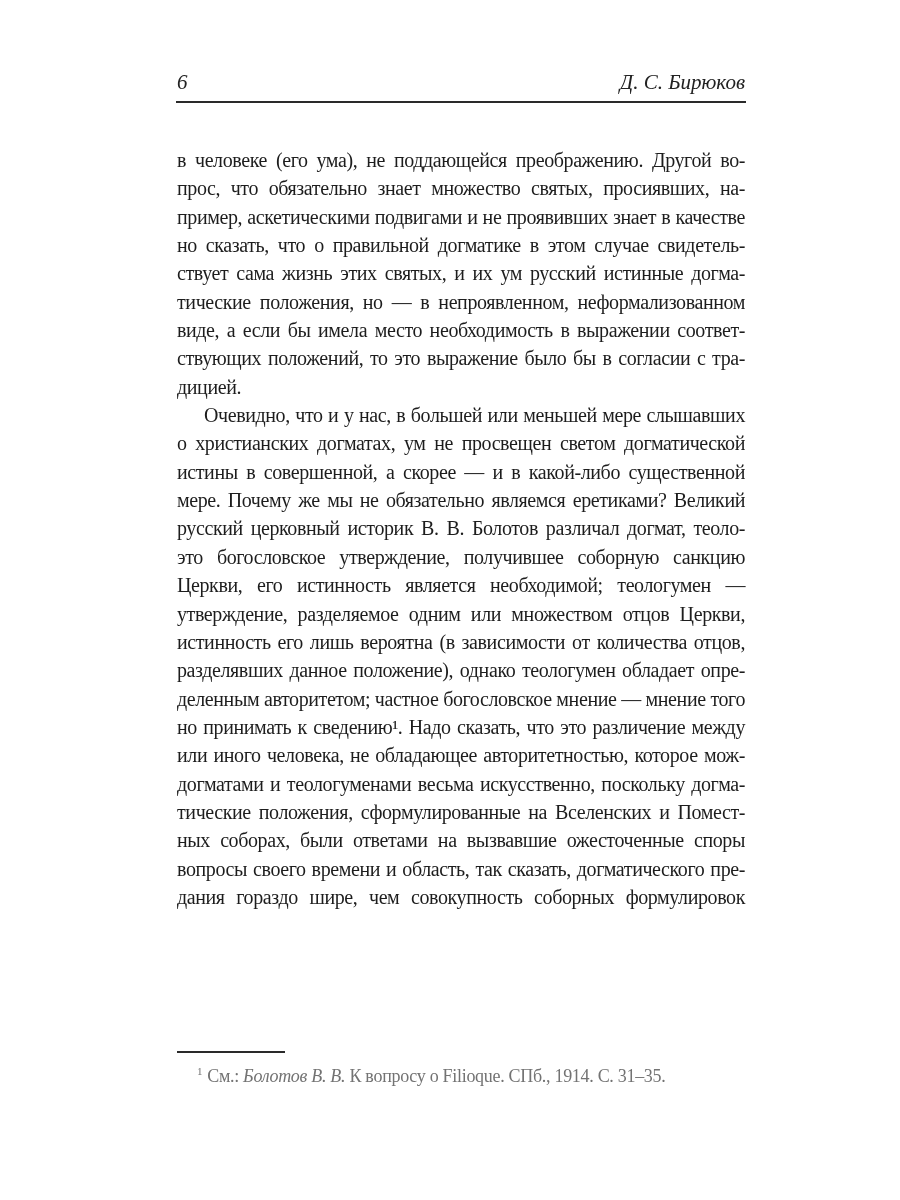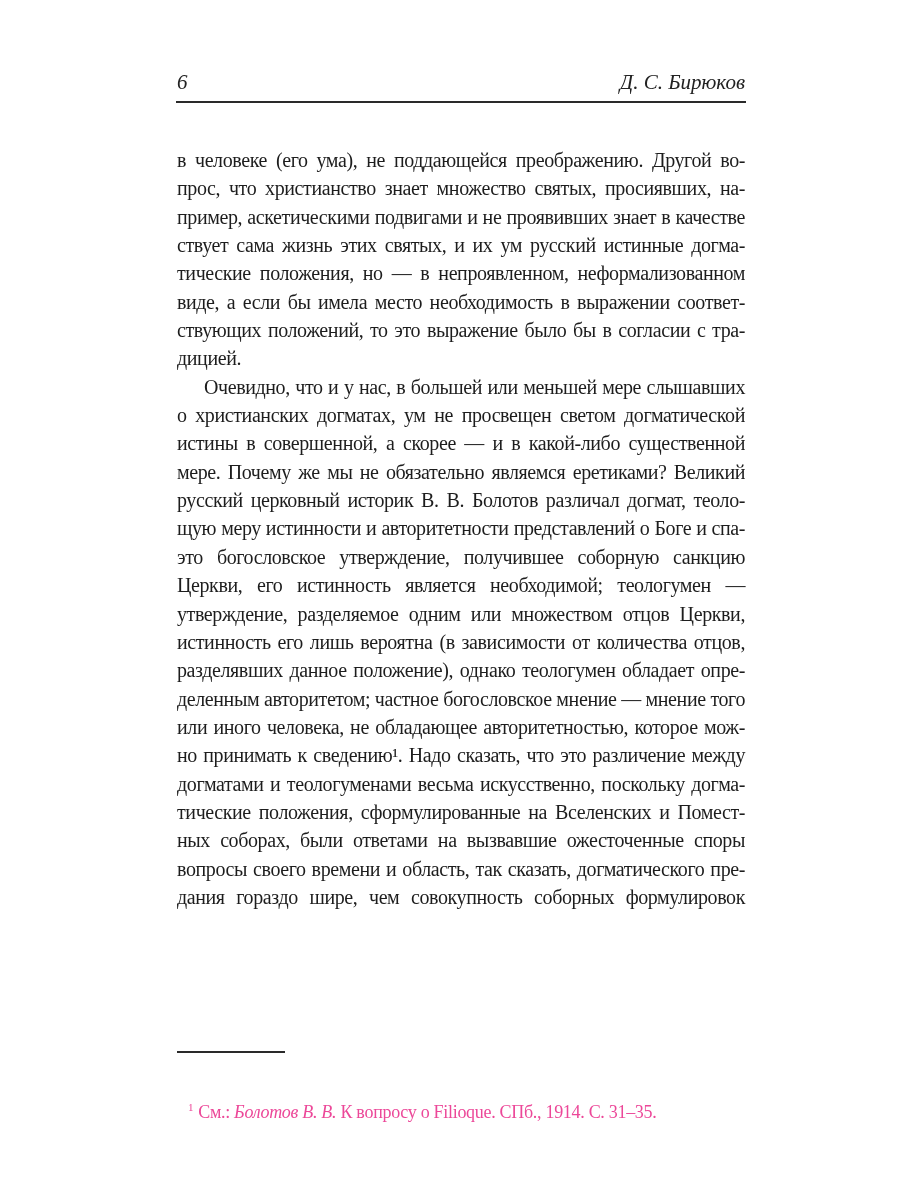--- a/index.html
+++ b/index.html
@@ -62,29 +62,28 @@
   .footnote-rule {
     position: absolute;
     left: 177px;
     top: 1051px;
     width: 108px;
     height: 2px;
     background: #2a2a2a;
   }
   .footnote {
     position: absolute;
-    left: 168px;
+    left: 177px;
     top: 1063px;
     width: 568px;
     font-size: 18px;
     line-height: 26px;
     letter-spacing: -0.3px;
     text-indent: 20px;
-    color: #ec4899;
-    margin-top: 36px;
+    color: #737373;
   }
   .footnote sup {
     font-size: 11px;
     line-height: 0;
     margin-right: 5px;
   }
   .it {
     font-style: italic;
   }
 </style>
@@ -95,41 +94,41 @@
 
   <div class="header">
     <span>6</span>
     <span>Д. С. Бирюков</span>
   </div>
 
   <div class="header-rule"></div>
 
   <div class="body-text">
       <div class="line">в человеке (его ума), не поддающейся преображению. Другой во-</div>
-      <div class="line">прос, что христианство знает множество святых, просиявших, на-</div>
+      <div class="line">прос, что обязательно знает множество святых, просиявших, на-</div>
       <div class="line">пример, аскетическими подвигами и не проявивших знает в качестве</div>
+      <div class="line">но сказать, что о правильной догматике в этом случае свидетель-</div>
       <div class="line">ствует сама жизнь этих святых, и их ум русский истинные догма-</div>
       <div class="line">тические положения, но — в непроявленном, неформализованном</div>
       <div class="line">виде, а если бы имела место необходимость в выражении соответ-</div>
       <div class="line">ствующих положений, то это выражение было бы в согласии с тра-</div>
       <div class="line para-end">дицией.</div>
       <div class="line indent">Очевидно, что и у нас, в большей или меньшей мере слышавших</div>
       <div class="line">о христианских догматах, ум не просвещен светом догматической</div>
       <div class="line">истины в совершенной, а скорее — и в какой-либо существенной</div>
       <div class="line">мере. Почему же мы не обязательно являемся еретиками? Великий</div>
       <div class="line">русский церковный историк В. В. Болотов различал догмат, теоло-</div>
-      <div class="line">щую меру истинности и авторитетности представлений о Боге и спа-</div>
       <div class="line">это богословское утверждение, получившее соборную санкцию</div>
       <div class="line">Церкви, его истинность является необходимой; теологумен —</div>
       <div class="line">утверждение, разделяемое одним или множеством отцов Церкви,</div>
       <div class="line">истинность его лишь вероятна (в зависимости от количества отцов,</div>
       <div class="line">разделявших данное положение), однако теологумен обладает опре-</div>
       <div class="line">деленным авторитетом; частное богословское мнение — мнение того</div>
+      <div class="line">но принимать к сведению¹. Надо сказать, что это различение между</div>
       <div class="line">или иного человека, не обладающее авторитетностью, которое мож-</div>
-      <div class="line">но принимать к сведению¹. Надо сказать, что это различение между</div>
       <div class="line">догматами и теологуменами весьма искусственно, поскольку догма-</div>
       <div class="line">тические положения, сформулированные на Вселенских и Помест-</div>
       <div class="line">ных соборах, были ответами на вызвавшие ожесточенные споры</div>
       <div class="line">вопросы своего времени и область, так сказать, догматического пре-</div>
       <div class="line">дания гораздо шире, чем совокупность соборных формулировок</div>
     </div>
 
   <div class="footnote-rule"></div>
 
   <div class="footnote"><sup>1</sup><span>См.: </span><span class="it">Болотов В. В.</span><span> К вопросу о Filioque. СПб., 1914. С. 31–35.</span></div>

